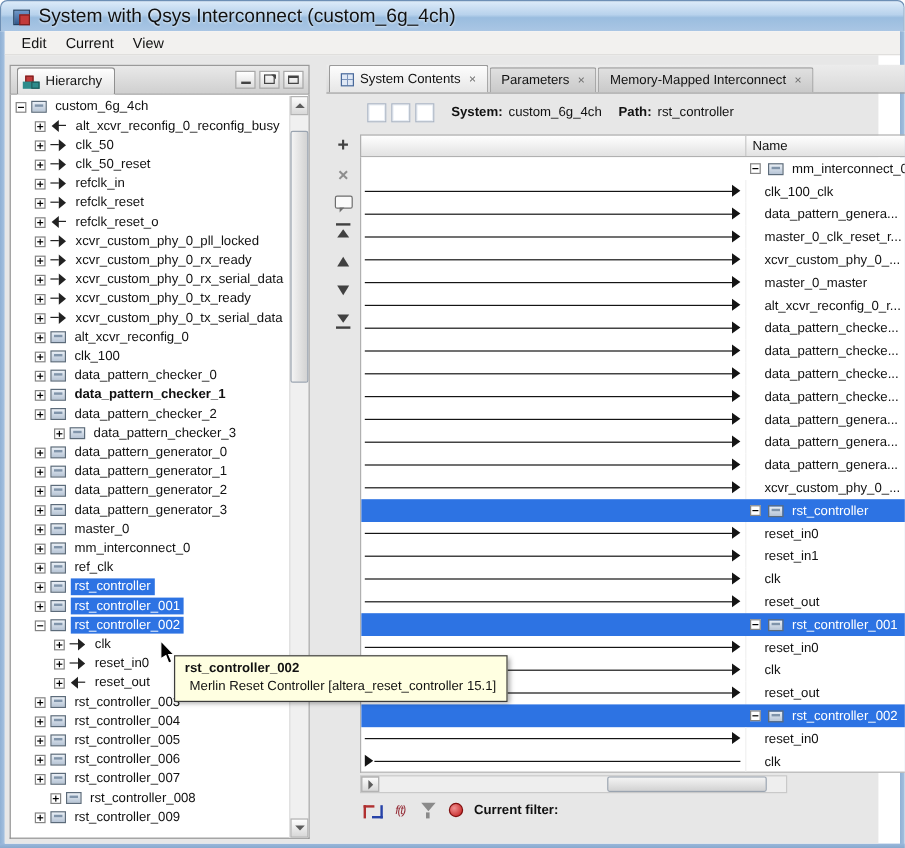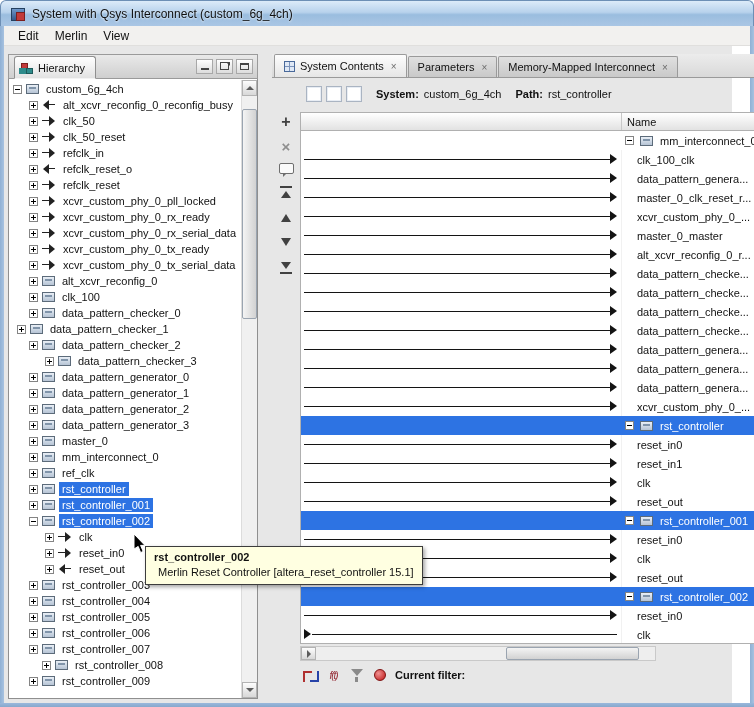--- a/index.html
+++ b/index.html
@@ -3,21 +3,21 @@
 <meta charset="utf-8">
 <style>
   *{box-sizing:border-box;margin:0;padding:0;}
   html,body{width:754px;height:707px;}
   body{position:relative;font-family:"Liberation Sans",sans-serif;background:#fff;overflow:hidden;font-size:11px;color:#111;}
 
   
   .titlebar{position:absolute;left:0;top:0;width:754px;height:26px;
     background:linear-gradient(#dcebf9 0%,#b8d2ec 45%,#9abddf 55%,#aac6e4 100%);
     border:1px solid #6d8fb5;border-bottom:none;border-radius:6px 6px 0 0;
-    display:flex;align-items:center;gap:6px;padding:0 9px;font-size:12px;
+    display:flex;align-items:center;gap:6px;padding:0 9px;font-size:16px;
     text-shadow:0 1px 2px rgba(255,255,255,.8);}
   .win-edge{position:absolute;background:linear-gradient(90deg,#8fb0d4,#a7c2e0);}
   .edge-l{left:0;top:26px;width:4px;height:681px;}
   .edge-r{right:0;top:26px;width:4px;height:681px;}
   .edge-b{left:0;top:703px;width:754px;height:4px;background:linear-gradient(#9ab8dc,#87a8cc);}
 
   .menubar{position:absolute;left:4px;top:26px;width:746px;height:20px;background:#f2f1ef;
     border-bottom:1px solid #e0dfdd;display:flex;align-items:center;padding-left:6px;font-size:12px;}
   .menu-item{padding:2px 8px;}
 
@@ -143,21 +143,21 @@
 <div class="titlebar">
   <span class="app-icon"></span>
   <span>System with Qsys Interconnect (custom_6g_4ch)</span>
 </div>
 <div class="win-edge edge-l"></div>
 <div class="win-edge edge-r"></div>
 <div class="win-edge edge-b"></div>
 
 <div class="menubar">
     <span class="menu-item">Edit</span>
-    <span class="menu-item">Merlin</span>
+    <span class="menu-item">Current</span>
     <span class="menu-item">View</span>
   </div>
 
 <div class="workspace">
 
   <div class="left-panel">
     <div class="lp-header">
       <div class="lp-tab">
         <span class="hier-icon"></span>
         <span>Hierarchy</span>
@@ -189,31 +189,31 @@
           <span class="ico-port-in"></span>
           <span class="tlabel">clk_50_reset</span>
         </div>
         <div class="titem" style="padding-left: 20px;">
           <span class="texp plus"></span>
           <span class="ico-port-in"></span>
           <span class="tlabel">refclk_in</span>
         </div>
         <div class="titem" style="padding-left: 20px;">
           <span class="texp plus"></span>
+          <span class="ico-port-in"></span>
+          <span class="tlabel">refclk_reset</span>
+        </div>
+        <div class="titem" style="padding-left: 20px;">
+          <span class="texp plus"></span>
           <span class="ico-port-out"></span>
           <span class="tlabel">refclk_reset_o</span>
         </div>
         <div class="titem" style="padding-left: 20px;">
           <span class="texp plus"></span>
           <span class="ico-port-in"></span>
-          <span class="tlabel">refclk_reset</span>
-        </div>
-        <div class="titem" style="padding-left: 20px;">
-          <span class="texp plus"></span>
-          <span class="ico-port-in"></span>
           <span class="tlabel">xcvr_custom_phy_0_pll_locked</span>
         </div>
         <div class="titem" style="padding-left: 20px;">
           <span class="texp plus"></span>
           <span class="ico-port-in"></span>
           <span class="tlabel">xcvr_custom_phy_0_rx_ready</span>
         </div>
         <div class="titem" style="padding-left: 20px;">
           <span class="texp plus"></span>
           <span class="ico-port-in"></span>
@@ -237,21 +237,21 @@
         <div class="titem" style="padding-left: 20px;">
           <span class="texp plus"></span>
           <span class="ico-chip"></span>
           <span class="tlabel">clk_100</span>
         </div>
         <div class="titem" style="padding-left: 20px;">
           <span class="texp plus"></span>
           <span class="ico-chip"></span>
           <span class="tlabel">data_pattern_checker_0</span>
         </div>
-        <div class="titem" style="padding-left: 8px;">
+        <div class="titem" style="padding-left: 20px; font-weight: bold;">
           <span class="texp plus"></span>
           <span class="ico-chip"></span>
           <span class="tlabel">data_pattern_checker_1</span>
         </div>
         <div class="titem" style="padding-left: 20px;">
           <span class="texp plus"></span>
           <span class="ico-chip"></span>
           <span class="tlabel">data_pattern_checker_2</span>
         </div>
         <div class="titem" style="padding-left: 20px; margin-left: 16px;">

